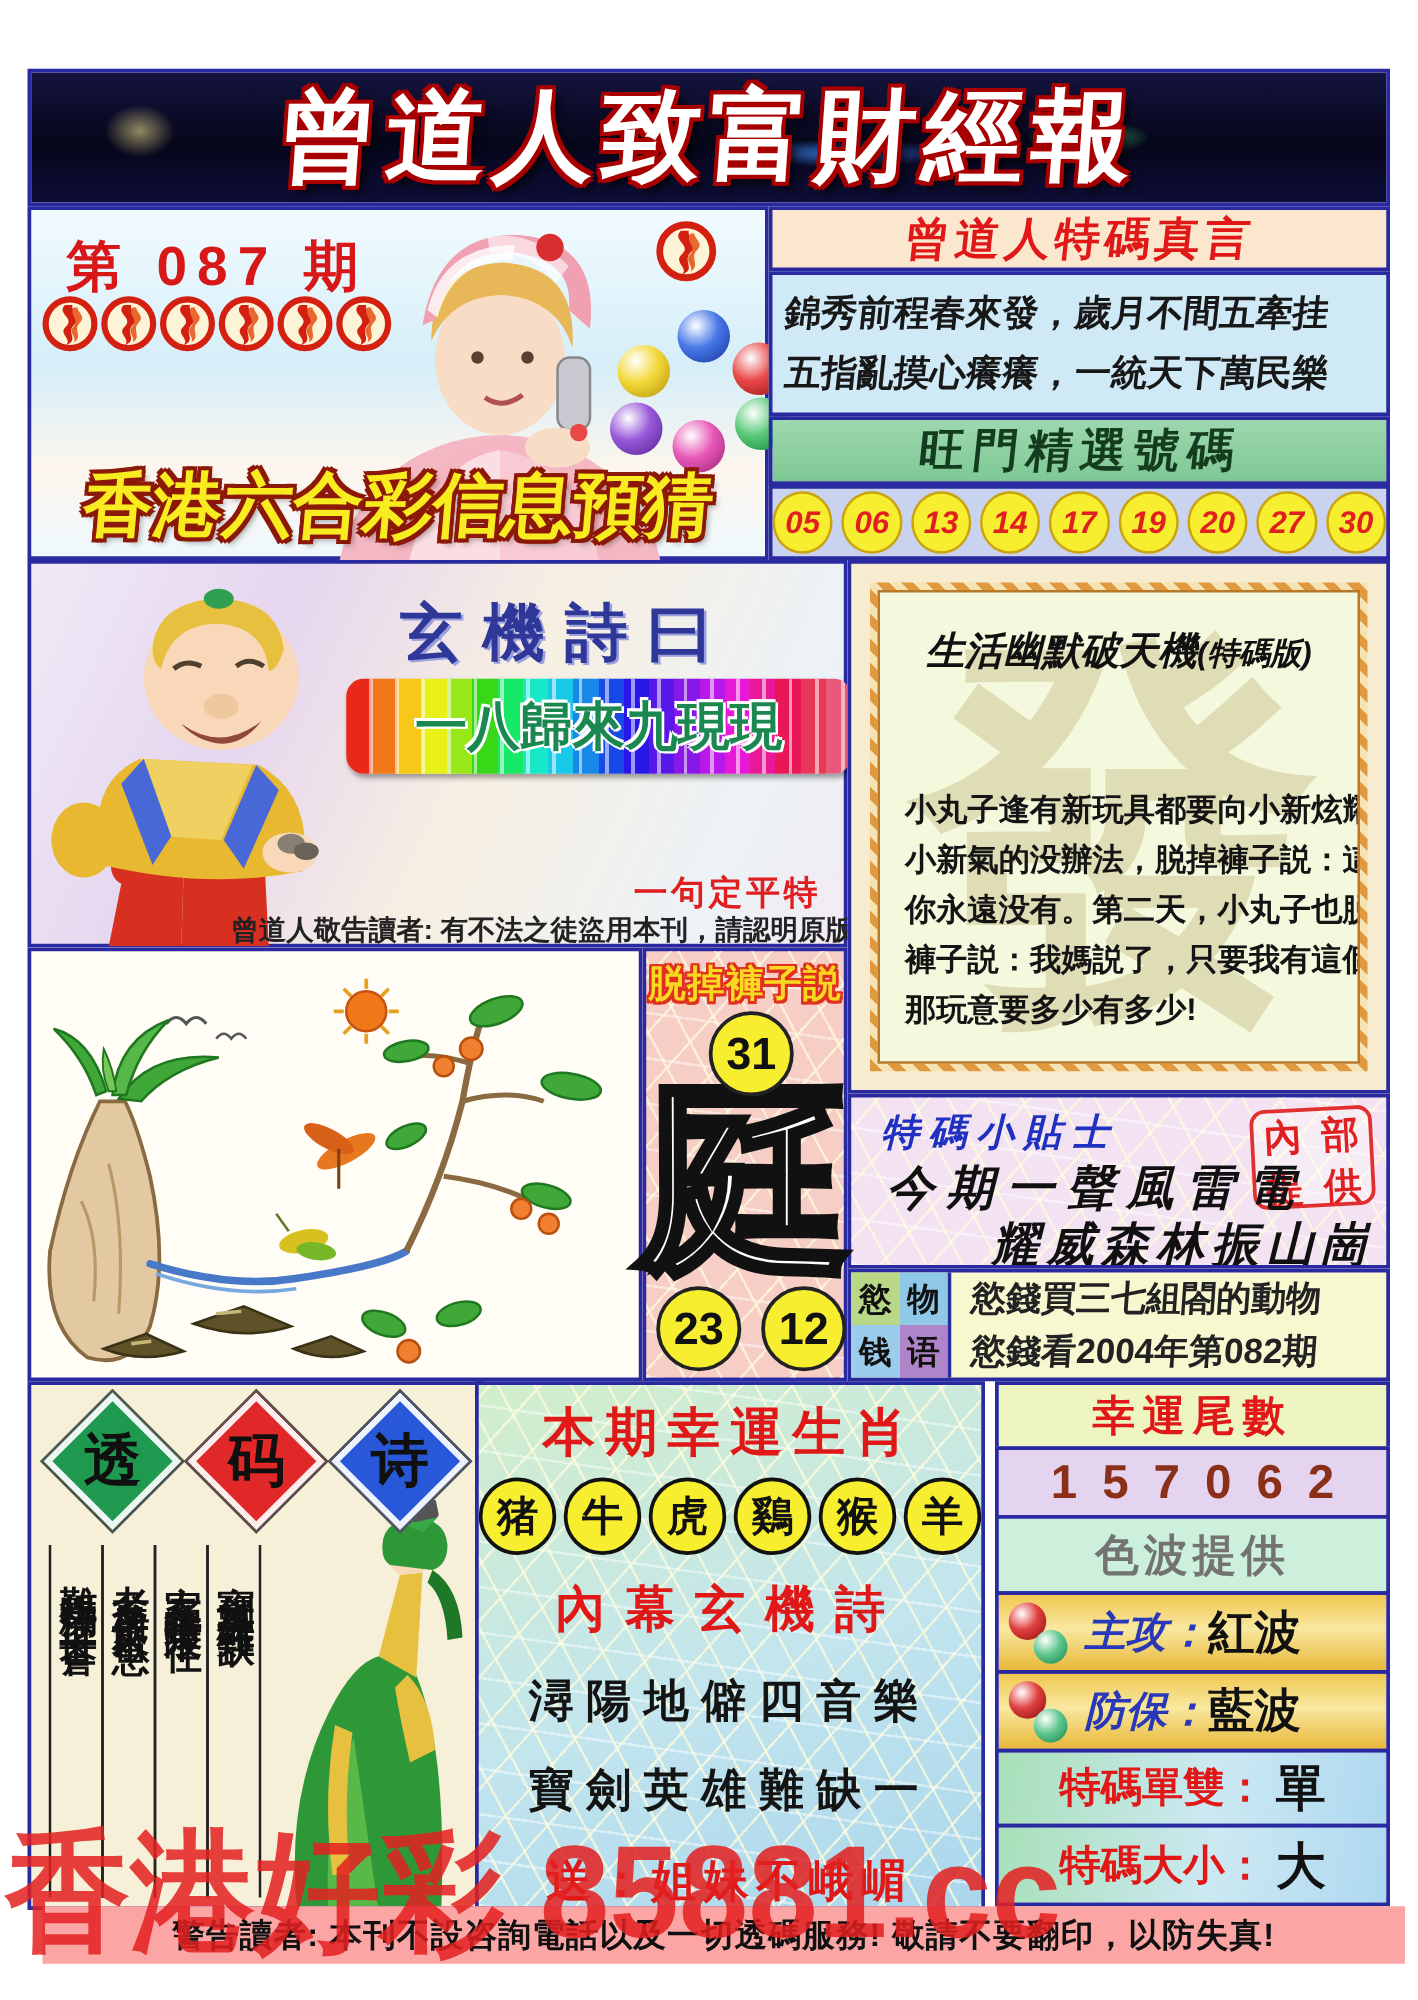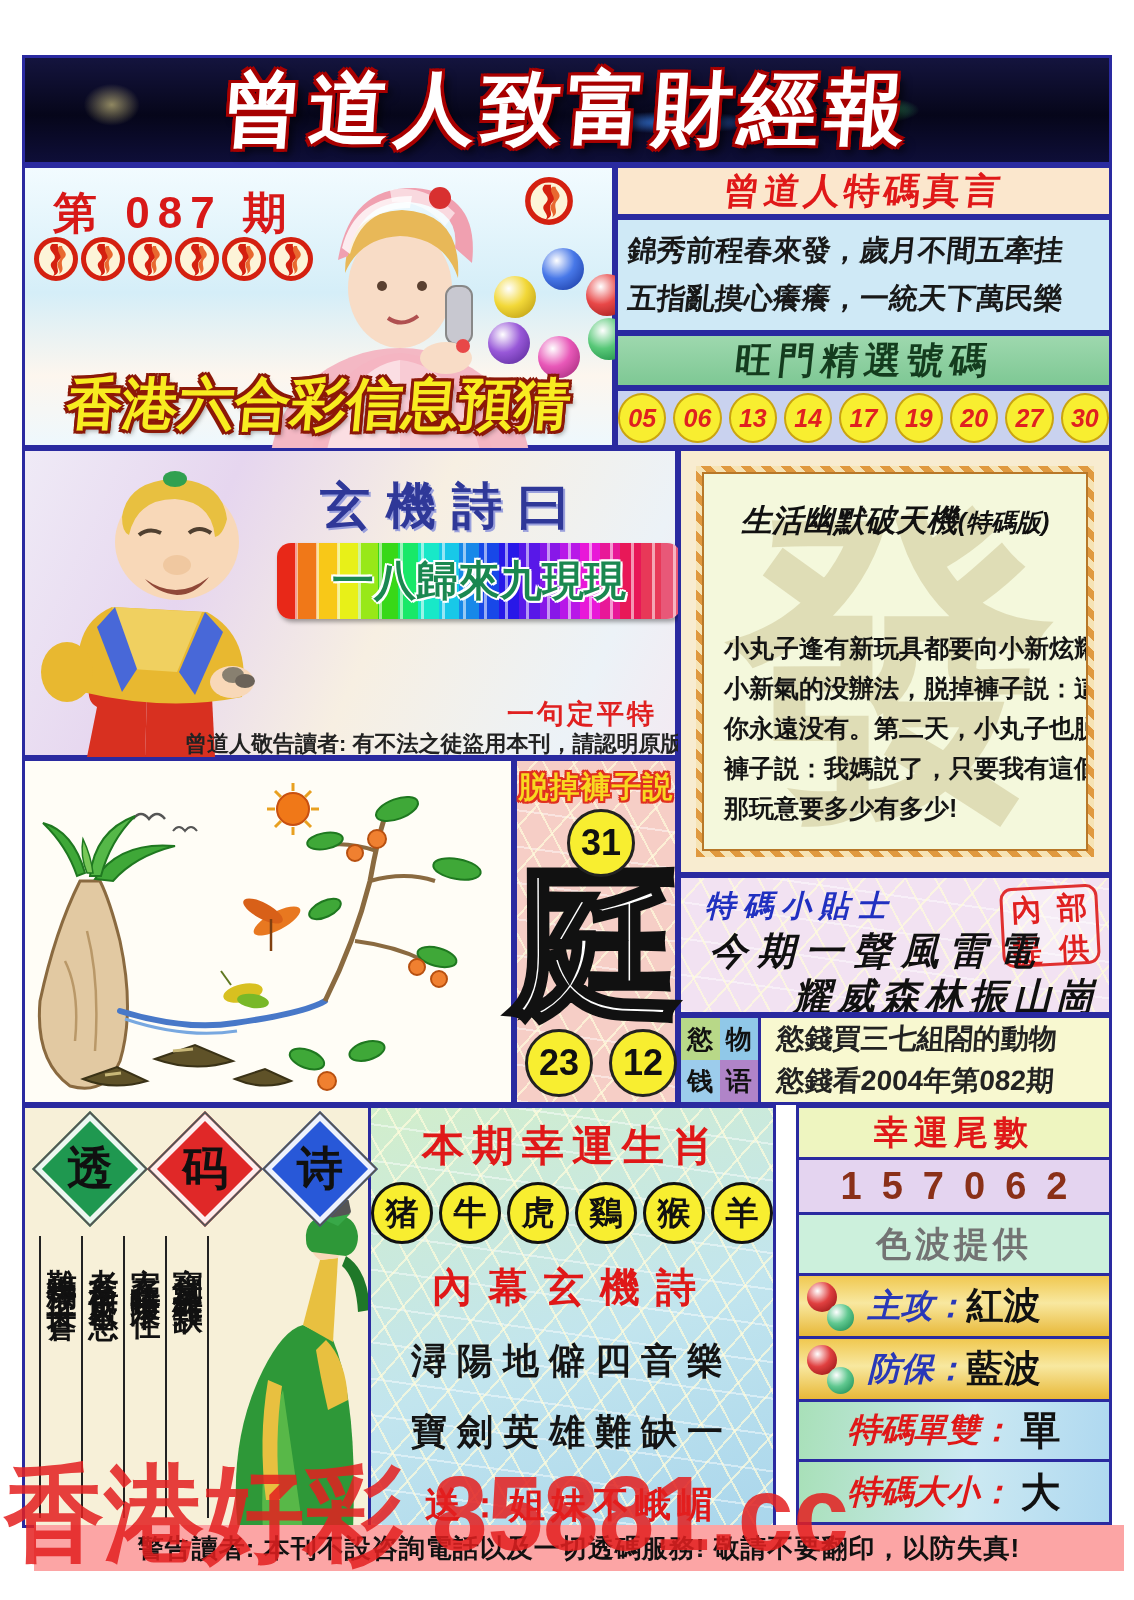--- a/index.html
+++ b/index.html
@@ -148,21 +148,21 @@
     font-family:"Liberation Serif","DejaVu Serif",serif;}
   #dGreen{background:#1f9850;} #dRed{background:#e02828;} #dBlue{background:#2858d8;}
   #poemCols{position:absolute;left:14px;top:128px;height:282px;display:flex;flex-direction:row-reverse;z-index:1;}
   .poemCol{width:44px;border-left:2px solid #222;border-right:2px solid #222;margin-right:-2px;
     writing-mode:vertical-rl;text-orientation:upright;display:flex;align-items:center;justify-content:flex-start;
     font-size:30px;font-weight:bold;color:#111;letter-spacing:7px;padding-top:8px;box-sizing:border-box;
     font-family:"Liberation Serif","DejaVu Serif",serif;}
   #scholarSvg{position:absolute;right:2px;top:92px;width:175px;height:330px;z-index:0;}
 
   
-  #lucky{left:368px;top:1105px;width:408px;height:423px;
+  #lucky{left:380px;top:1105px;width:408px;height:423px;
     background:linear-gradient(160deg,#d2eecb,#c2e5ee 55%,#aad6ec);overflow:hidden;}
   #lucky .inner{position:relative;z-index:2;display:flex;flex-direction:column;align-items:center;}
   #luckyTitle{margin-top:10px;font-size:42px;font-weight:bold;color:#e01818;letter-spacing:8px;white-space:nowrap;}
   #zodiacRow{margin-top:8px;display:flex;gap:6px;}
   .zodiac{width:56px;height:56px;border-radius:50%;background:#f8ee30;border:3px solid #111;
     display:flex;align-items:center;justify-content:center;font-size:33px;font-weight:bold;color:#111;}
   #innerTitle{margin-top:16px;font-size:40px;font-weight:bold;color:#e01818;letter-spacing:16px;white-space:nowrap;}
   .luckyLine{margin-top:22px;font-size:36px;font-weight:bold;color:#141414;letter-spacing:10px;white-space:nowrap;}
   #luckyGift{margin-top:24px;font-size:36px;font-weight:bold;color:#e01818;letter-spacing:6px;white-space:nowrap;}
 
@@ -176,21 +176,21 @@
   #rWave{top:1212px;height:64px;background:#ccf0dc;}
   #rWave span{font-size:35px;font-weight:bold;color:#737373;letter-spacing:4px;}
   #rAttack{top:1273px;height:66px;background:linear-gradient(#f0c850,#f8e8a0 45%,#e8b838);}
   #rDefend{top:1336px;height:66px;background:linear-gradient(#f0c850,#f8e8a0 45%,#e8b838);}
   .waveLabel{font-size:33px;font-weight:bold;color:#2838b8;font-style:italic;}
   .waveValue{font-size:37px;font-weight:bold;color:#111;}
   .ballPair{position:absolute;left:8px;top:6px;width:54px;height:54px;}
   .miniBall{position:absolute;border-radius:50%;}
   #rOdd{top:1399px;height:63px;background:linear-gradient(100deg,#a8e0b8,#cce9f2 55%,#aed8f0);}
   #rSize{top:1459px;height:66px;background:linear-gradient(100deg,#a8e0b8,#cce9f2 55%,#aed8f0);}
-  .redLabel{font-size:33px;font-weight:bold;color:#e01818;font-style:italic;}
+  .redLabel{font-size:33px;font-weight:bold;color:#e01818;}
   .bigValue{font-size:40px;font-weight:bold;color:#111;margin-left:8px;}
 
   
   #footer{left:34px;top:1525px;width:1090px;height:46px;background:#fca5a5;border:none;
     display:flex;align-items:center;justify-content:center;}
   #footer span{font-size:26px;font-weight:bold;color:#111;letter-spacing:1px;white-space:nowrap;}
 
   
   #bigWatermark{position:absolute;left:4px;top:1448px;z-index:40;font-size:100px;font-weight:bold;
     color:#e42020;opacity:.85;letter-spacing:0px;white-space:nowrap;transform:scaleY(1.05);}

